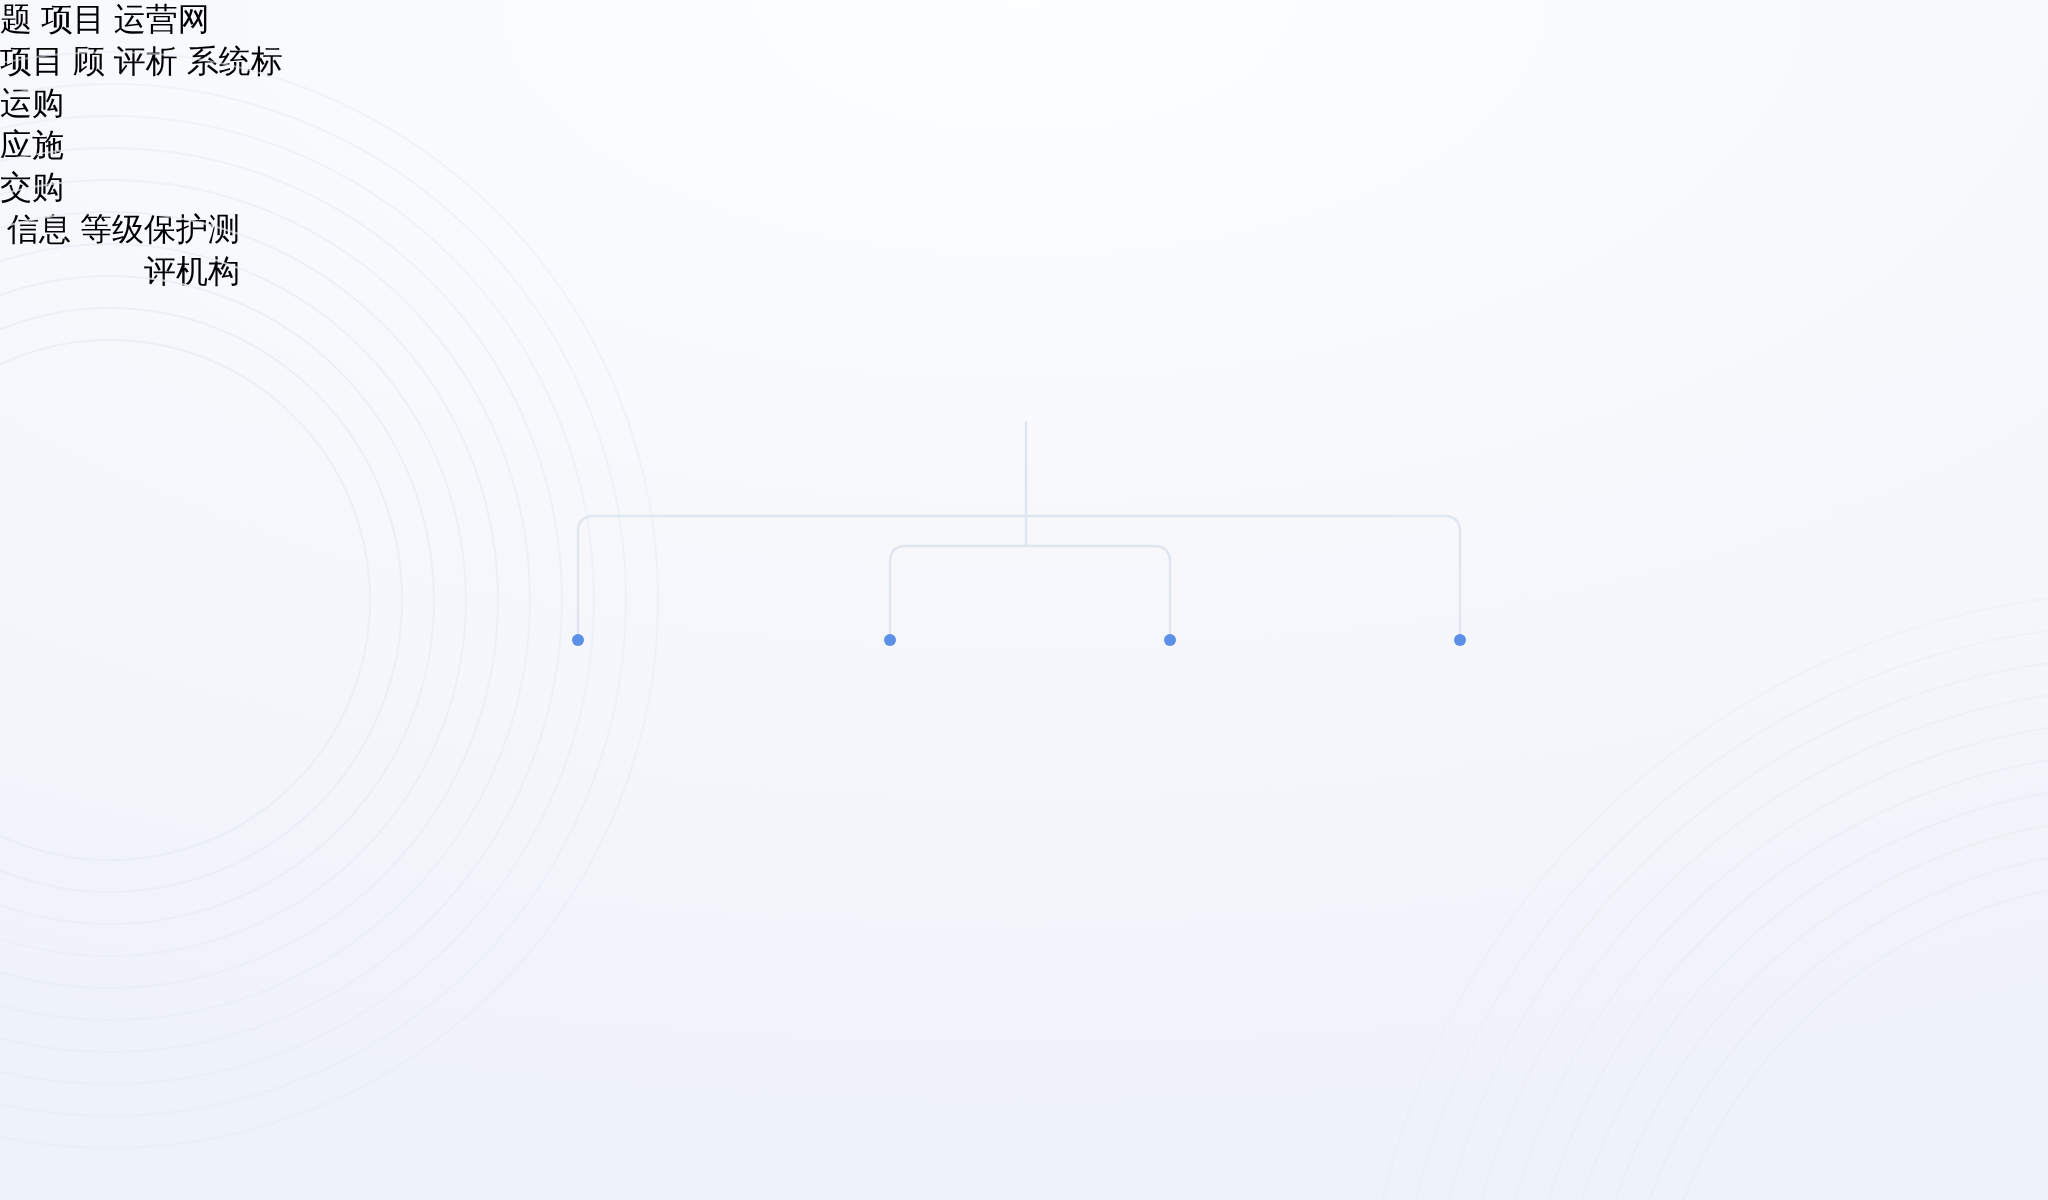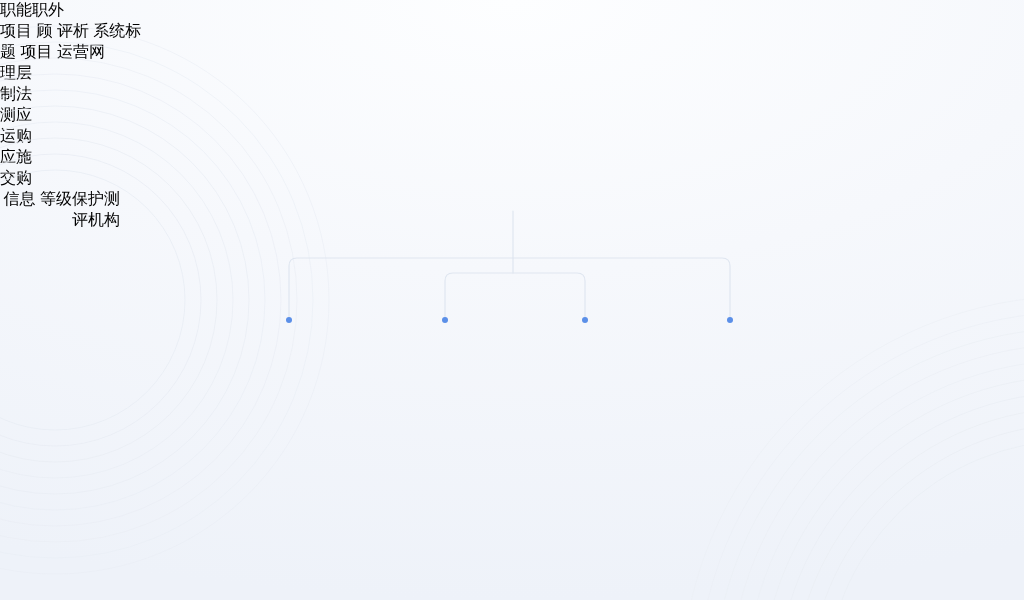--- a/index.html
+++ b/index.html
@@ -149,28 +149,22 @@
           <circle cx="445" cy="320" r="3" fill="#5b8fe8"></circle>
           <circle cx="585" cy="320" r="3" fill="#5b8fe8"></circle>
           <circle cx="730" cy="320" r="3" fill="#5b8fe8"></circle>
         </g>
     </svg>
   </div>
 
 
   <div class="columns" id="columns">
       <div class="column" style="left: 198px; width: 160px;">
-        <div class="col-head"><span class="blur-text">职能职外</span></div>
+        <div class="col-card"><span class="blur-text">题 项目 运营网</span></div>
         <div class="col-card"><span class="blur-text">项目 顾 评析 系统标</span></div>
-        <div class="col-card"><span class="blur-text">题 项目 运营网</span></div>
-      </div>
-      <div class="column" style="left: 392px; width: 106px;">
-        <div class="col-head"><span class="blur-text">理层</span></div>
-        <div class="col-card"><span class="blur-text">制法</span></div>
-        <div class="col-card"><span class="blur-text">测应</span></div>
       </div>
       <div class="column" style="left: 532px; width: 106px;">
         <div class="col-head"><span class="blur-text">运购</span></div>
         <div class="col-card"><span class="blur-text">应施</span></div>
         <div class="col-card"><span class="blur-text">交购</span></div>
       </div>
       <div class="column" style="left: 670px; width: 120px; text-align: right;">
         <div class="col-head"><span class="blur-text">信息 等级保护测评机构</span></div>
       </div>
     </div>

